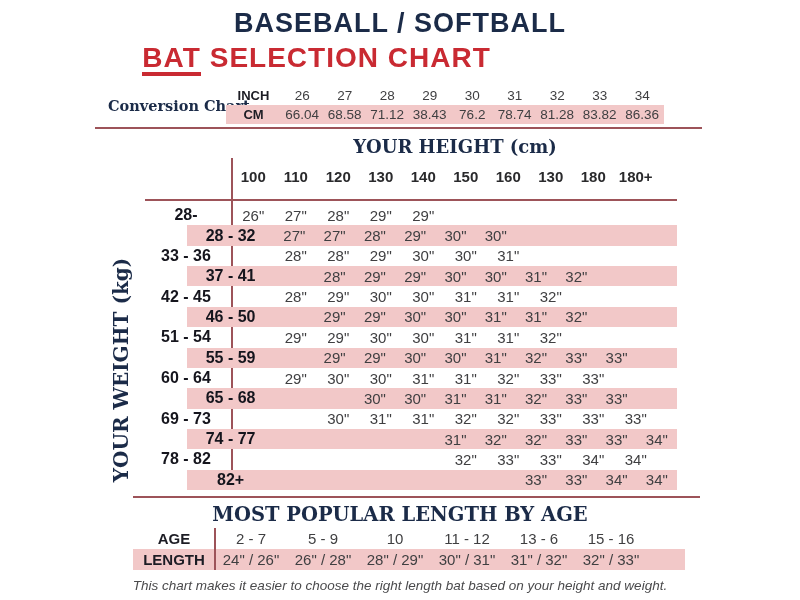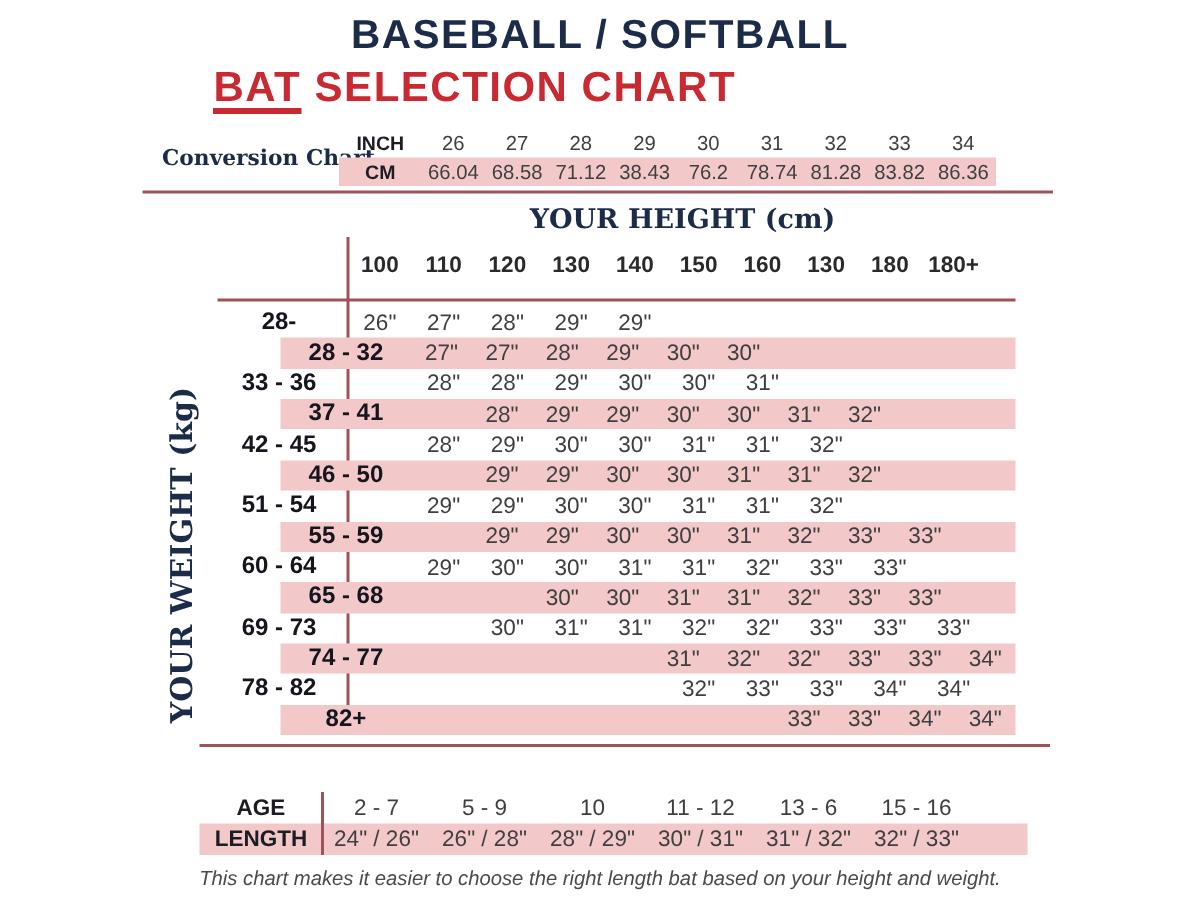--- a/index.html
+++ b/index.html
@@ -297,20 +297,21 @@
         <div class="cell"></div>
         <div class="cell">33"</div>
         <div class="cell">33"</div>
         <div class="cell">34"</div>
         <div class="cell">34"</div>
       </div>
     </div>
 
   <div class="hline" style="top:496px; left:133px; width:567px;"></div>
 
+  <div class="age-header serifhead">MOST POPULAR LENGTH BY AGE</div>
 
   <div class="age-table">
     <div class="age-row" id="age-row">
         <div class="alabel">AGE</div>
         <div class="acell">2 - 7</div>
         <div class="acell">5 - 9</div>
         <div class="acell">10</div>
         <div class="acell">11 - 12</div>
         <div class="acell">13 - 6</div>
         <div class="acell">15 - 16</div>

